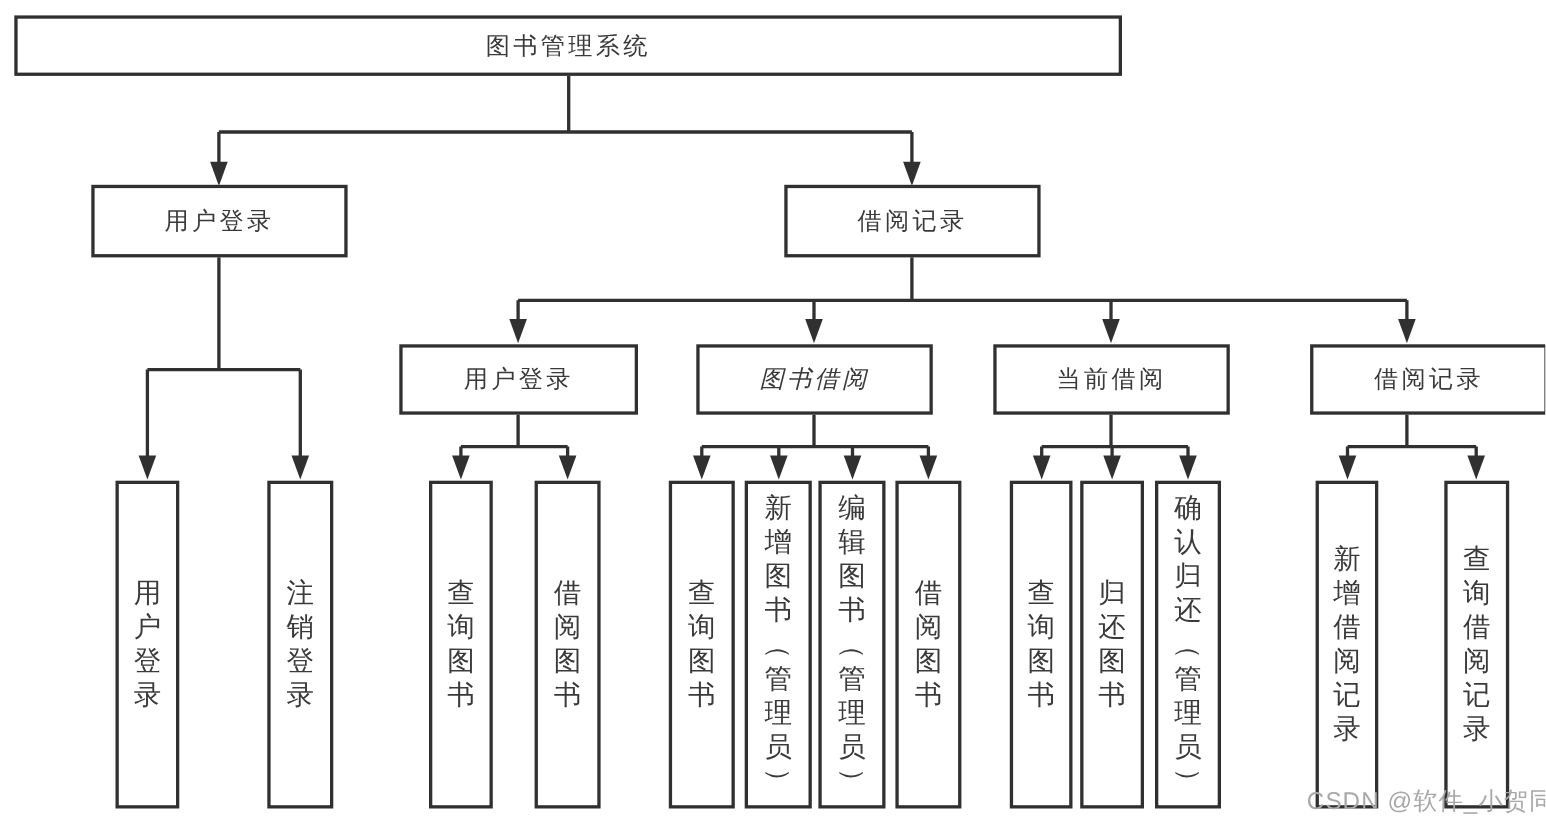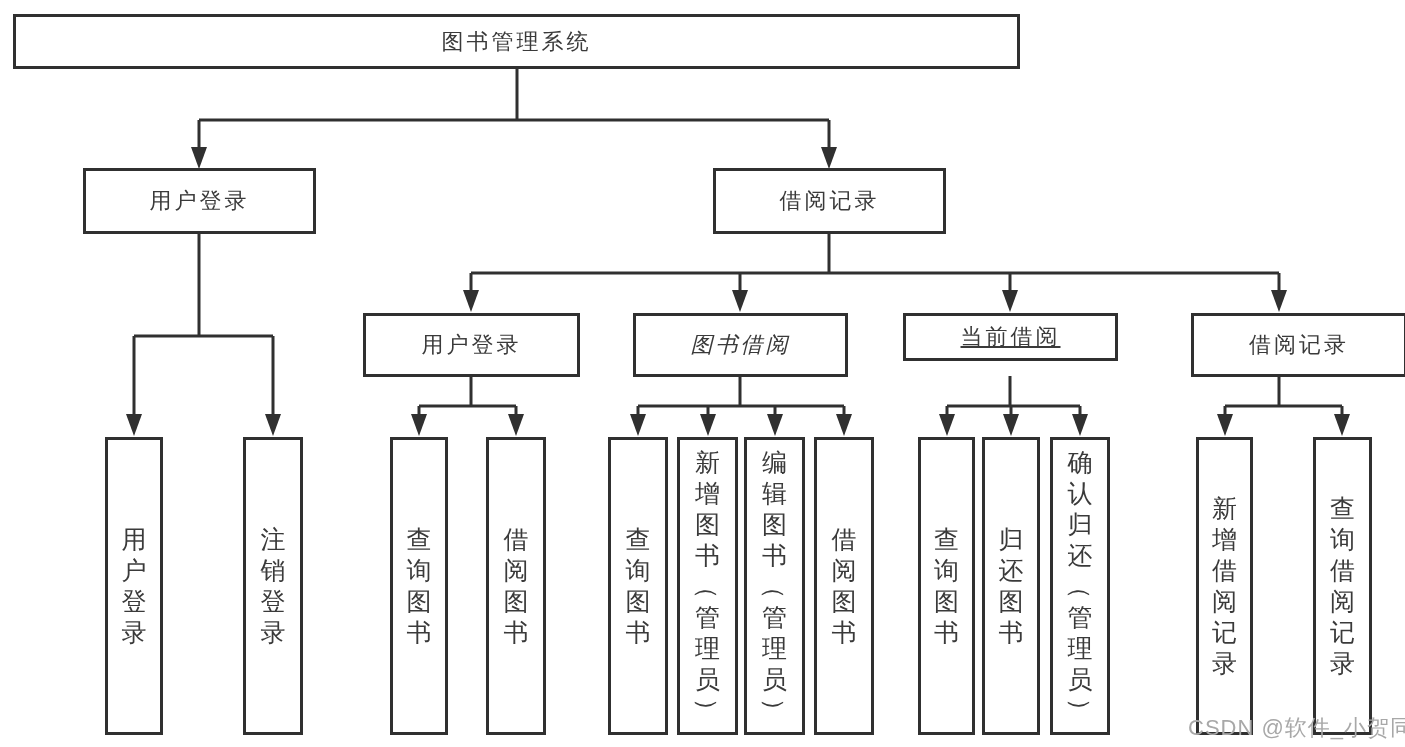--- a/index.html
+++ b/index.html
@@ -87,21 +87,21 @@
     <polygon points="1334,414 1350,414 1342,436"></polygon>
   </svg>
 
   <div class="node" style="left:13px;top:14px;width:1007px;height:55px;">图书管理系统</div>
 
   <div class="node" style="left:83px;top:168px;width:233px;height:66px;text-align:center;">用户登录</div>
   <div class="node" style="left:713px;top:168px;width:233px;height:66px;">借阅记录</div>
 
   <div class="node" style="left:363px;top:313px;width:217px;height:64px;">用户登录</div>
   <div class="node" style="left:633px;top:313px;width:215px;height:64px;font-style:italic;">图书借阅</div>
-  <div class="node" style="left:903px;top:313px;width:215px;height:48px;text-decoration:underline;">当前借阅</div>
+  <div class="node" style="left:903px;top:313px;width:215px;height:64px;">当前借阅</div>
   <div class="node" style="left:1171px;top:313px;width:216px;height:64px;margin-left:20px;">借阅记录</div>
 
   <div class="vnode" style="left:105px;width:58px;">
     <div class="vtext">
         <span>用</span>
         <span>户</span>
         <span>登</span>
         <span>录</span>
       </div>
   </div>

